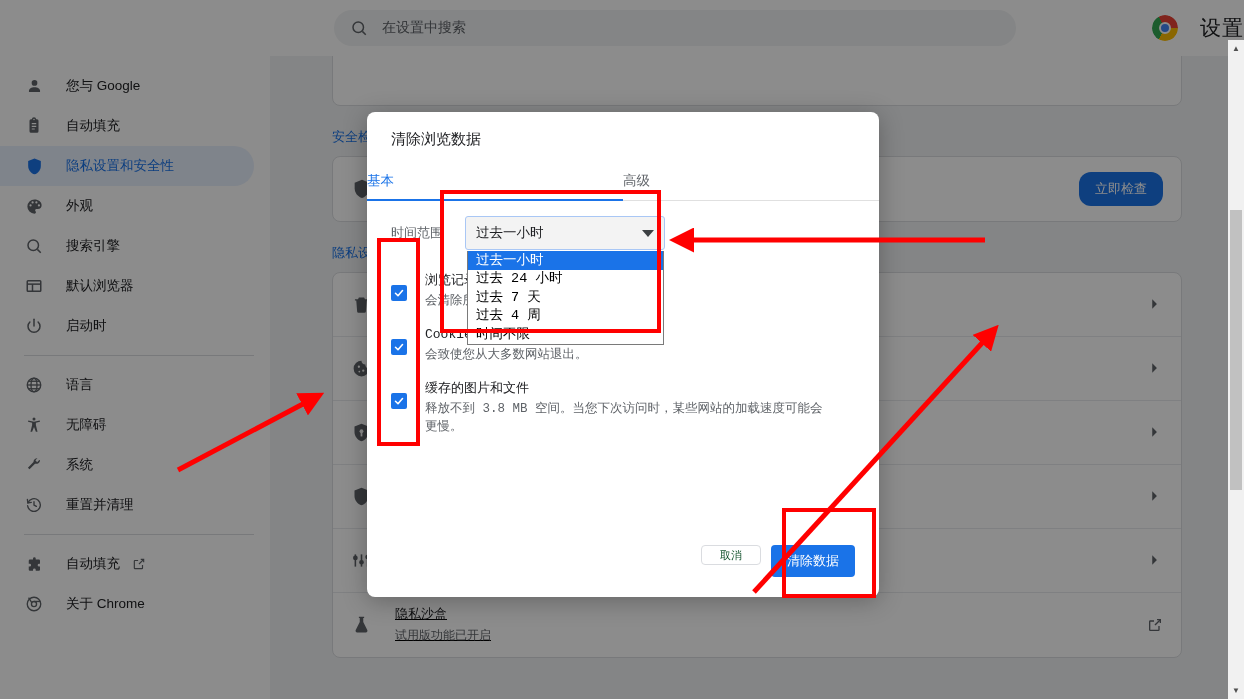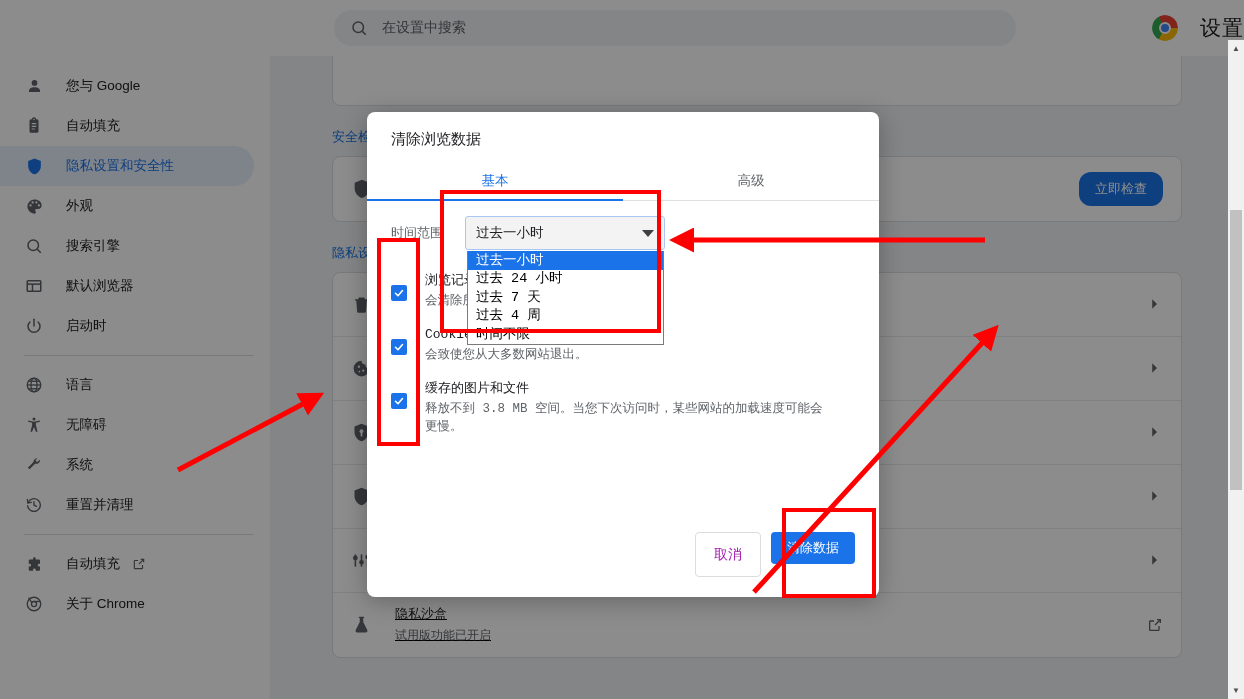--- a/index.html
+++ b/index.html
@@ -94,21 +94,21 @@
   .sb-thumb { position:absolute; left:2px; top:170px; width:12px; height:280px; background:#c1c1c1; border-radius:0;}
 
   
   .dialog {
     position:absolute; left:367px; top:112px; width:512px; height:485px;
     background:#fff; border-radius:8px; box-shadow: 0 4px 24px rgba(0,0,0,.28);
     z-index: 50; overflow: visible;
   }
   .dlg-title { font-size:15px; color:#202124; padding: 18px 24px 12px 24px; }
   .dlg-tabs { display:flex; height: 40px; position:relative; }
-  .dlg-tab { flex:1; display:flex; align-items:center; justify-content:center; font-size:13.5px; color:#5f6368; }
+  .dlg-tab { flex:1; display:flex; align-items:center; justify-content:flex-start; font-size:13.5px; color:#5f6368; }
   .dlg-tab.active { color:#1a73e8; }
   .dlg-tab-underline { position:absolute; left:0; bottom:0; width:50%; height:2px; background:#1a73e8; }
   .dlg-tabs-border { position:absolute; left:0; bottom:0; width:100%; height:1px; background:#e0e0e0; }
 
   .dlg-body { padding: 10px 24px 0 24px; position:relative;font-family:Liberation Mono, monospace; }
   .tr-row { display:flex; align-items:center; height: 44px; }
   .tr-label { font-size:13px; color:#5f6368; width: 74px; }
   .select-wrap { position:relative; width: 200px; }
   .select-box {
     height: 34px; border:1px solid #a9c7f5; border-radius:3px; background:#f3f3f3;
@@ -128,22 +128,22 @@
     width:16px; height:16px; border-radius:2px; background:#1a73e8;
     display:flex; align-items:center; justify-content:center; flex:0 0 16px; margin-top: 14px;
   }
   .chk svg { width:12px; height:12px; }
   .chk-txt { margin-left: 18px; }
   .chk-t1 { font-size:13px; color:#202124; }
   .chk-t2 { font-size:12.5px; color:#5f6368; margin-top:3px; line-height:1.5; max-width: 405px;}
 
   .dlg-actions { position:absolute; right: 24px; bottom: 20px; display:flex; gap: 10px; }
   .btn-cancel {
-    height:45px; padding: 0 18px; border:1px solid #dadce0; border-radius:4px;
-    background:#fff; color:#a21caf; font-size:14px;
+    height:20px; padding: 0 18px; border:1px solid #dadce0; border-radius:4px;
+    background:#fff; color:#14532d; font-size:11px;
   }
   .btn-clear {
     height:32px; padding: 0 16px; border:none; border-radius:4px;
     background:#1a73e8; color:#fff; font-size:13px;
   }
 
   
   .ann { position:absolute; z-index: 80; pointer-events:none; }
   .ann-rect { border: 4px solid #ff0000; }
   .ann-svg { position:absolute; left:0; top:0; width:1244px; height:699px; z-index:79; pointer-events:none;}

